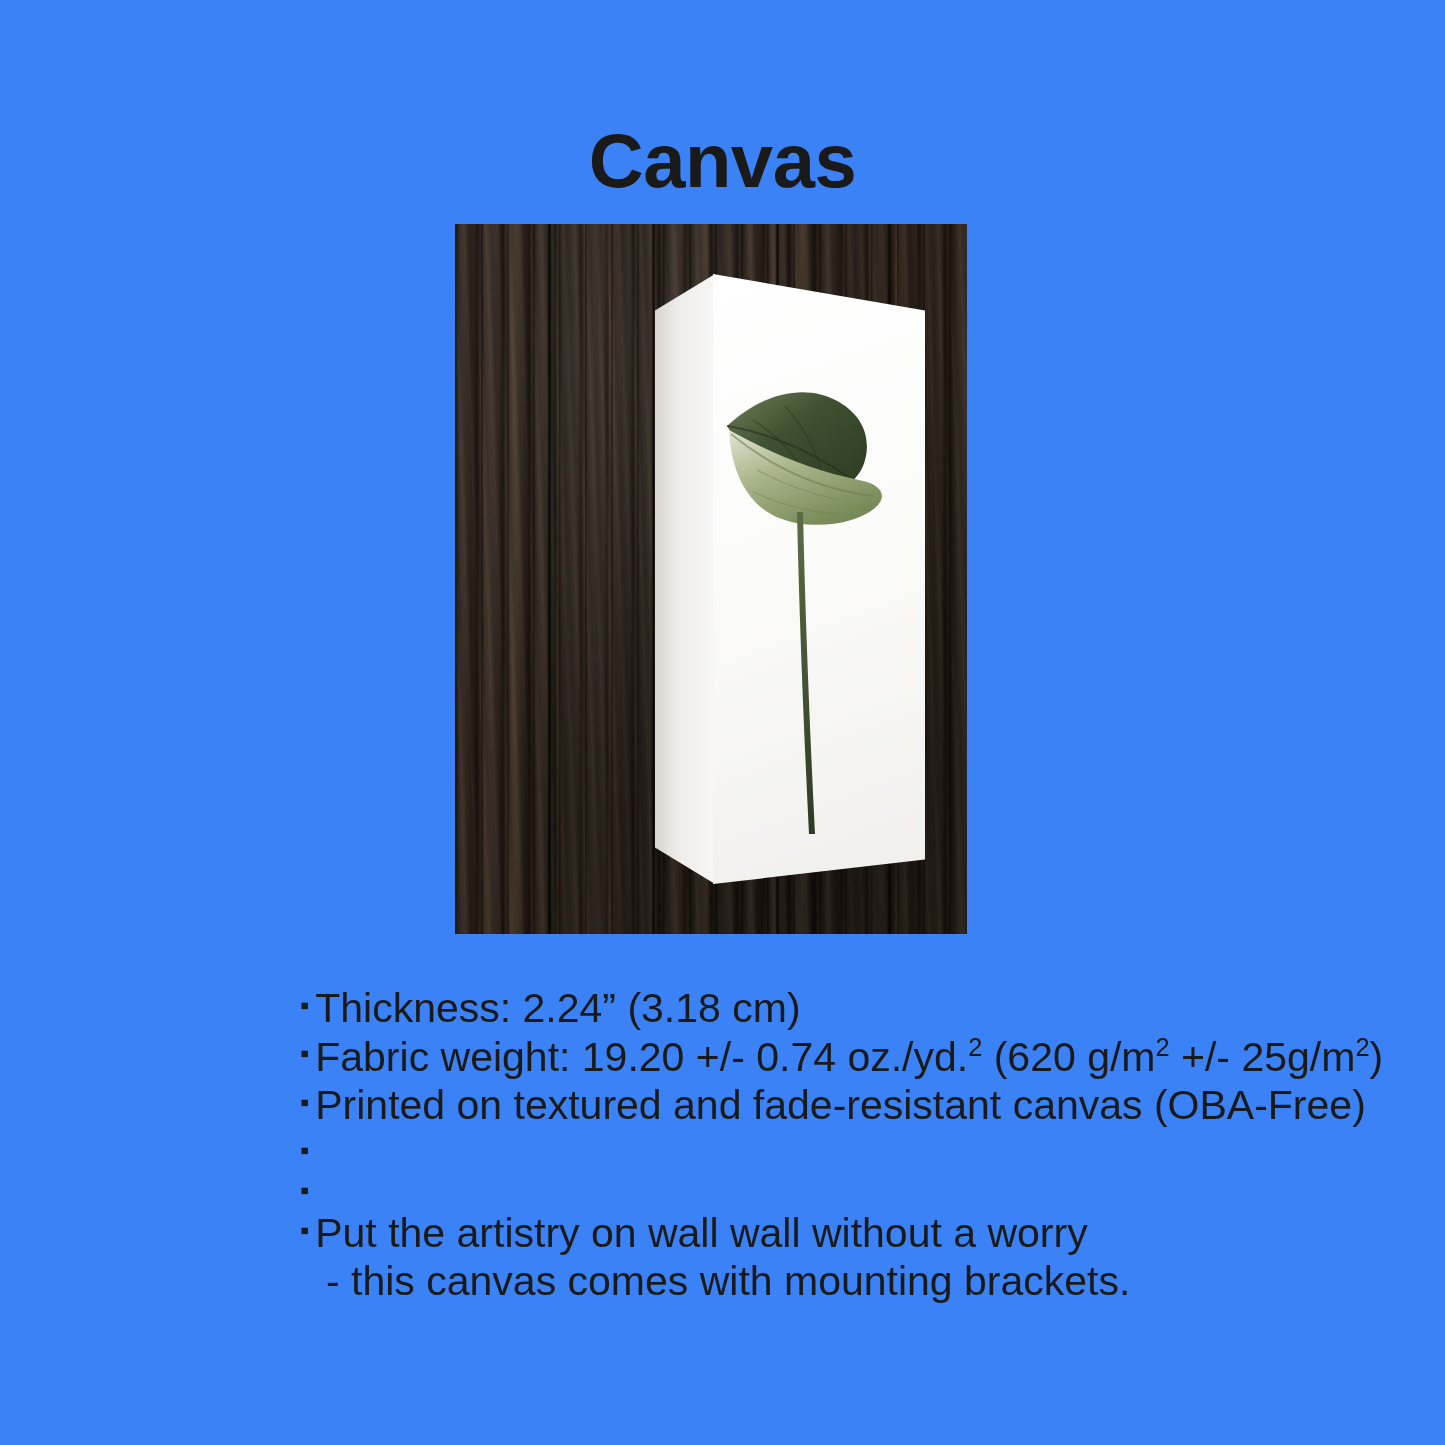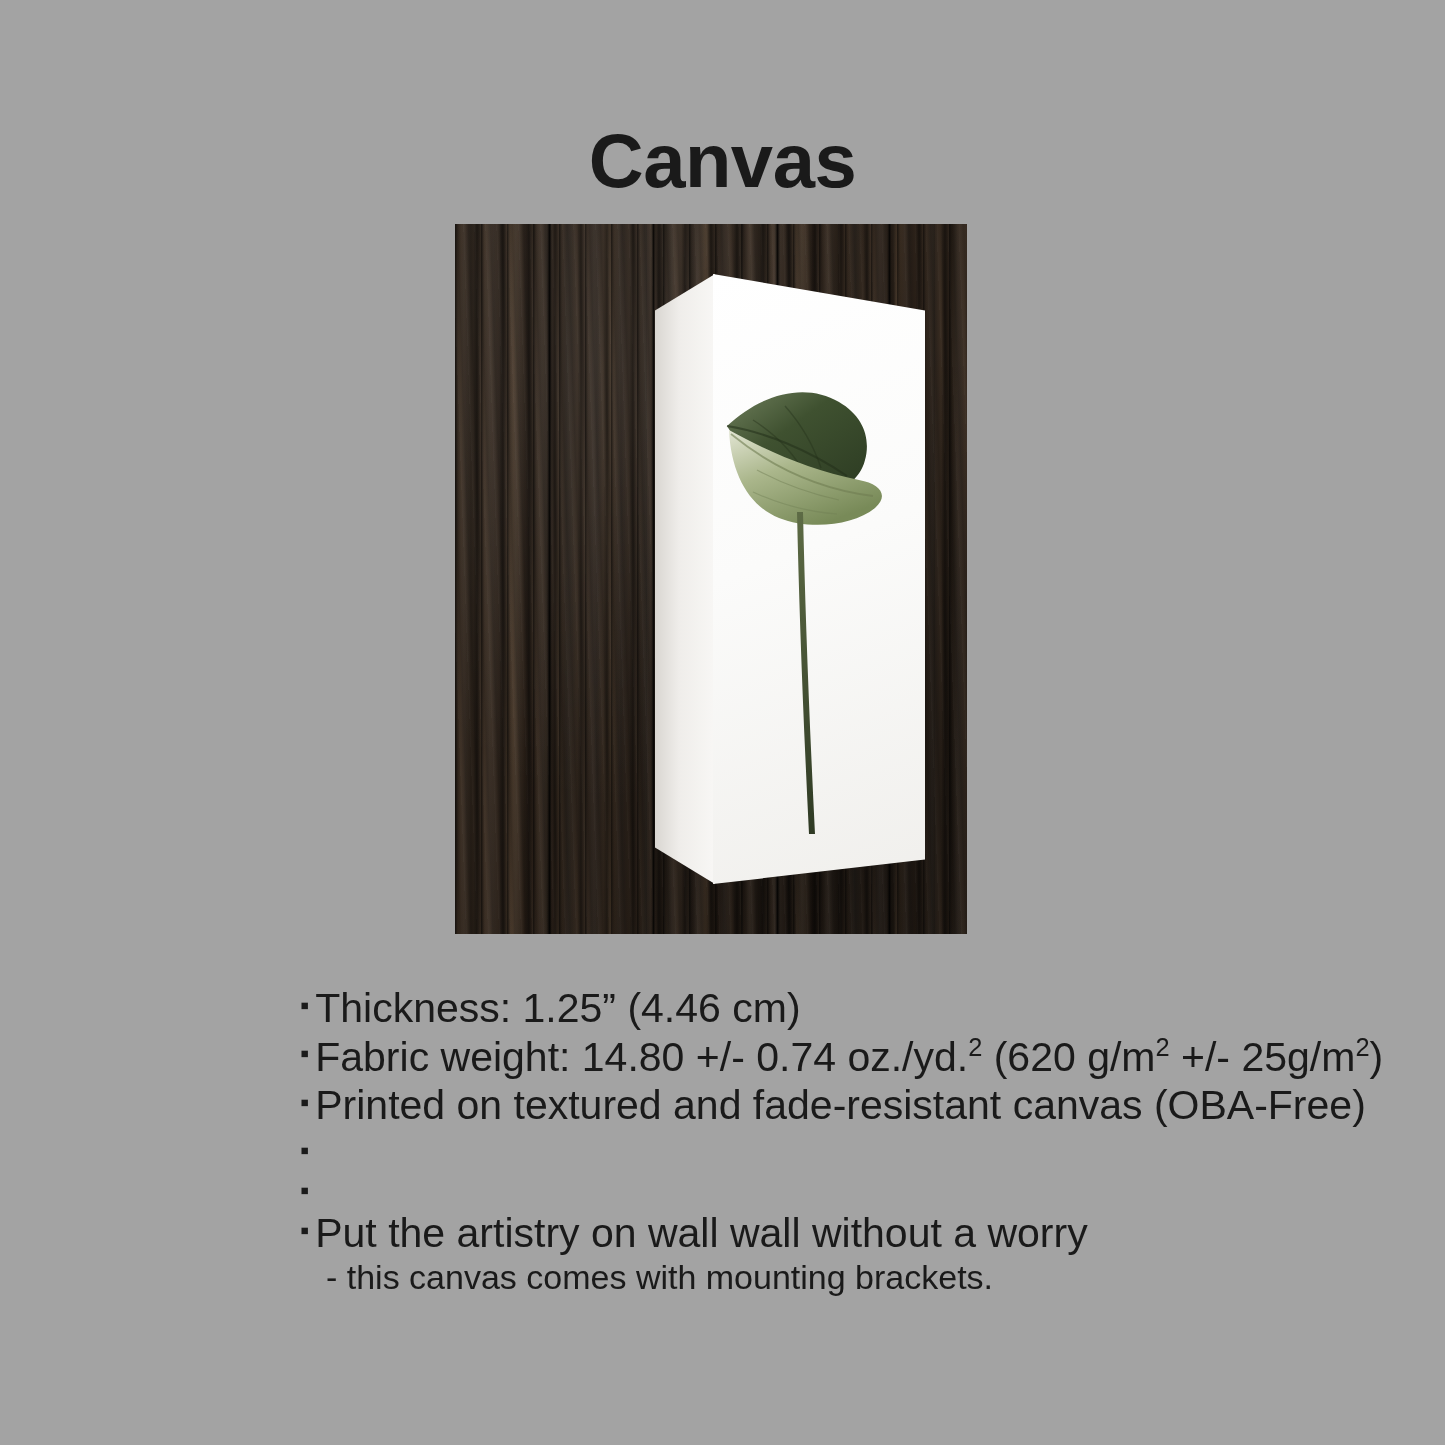--- a/index.html
+++ b/index.html
@@ -10,21 +10,21 @@
     width: 1445px;
     height: 1445px;
     background: #ffffff;
     font-family: "Liberation Sans", sans-serif;
     overflow: hidden;
   }
   .page {
     position: relative;
     width: 1445px;
     height: 1445px;
-    background: #a3a3a3;
+    background: #3b82f6;
   }
   .page-title {
     position: absolute;
     top: 72px;
     left: 0;
     width: 1445px;
     text-align: center;
     font-family: "Liberation Sans Narrow", "Liberation Sans", sans-serif;
     font-size: 76px;
     font-weight: 700;
@@ -163,21 +163,21 @@
     line-height: 1.55;
     margin-right: 6px;
     color: #1a1a1a;
   }
   .spec-text sup {
     font-size: 0.62em;
     vertical-align: super;
   }
   .spec-sub {
     font-family: "Liberation Sans Narrow", "Liberation Sans", sans-serif;
-    font-size: 34px;
+    font-size: 41px;
     color: #1a1a1a;
     line-height: 1.17;
     padding-left: 26px;
     white-space: nowrap;
   }
 </style>
 </head>
 <body>
 
 <div class="page">
@@ -228,26 +228,26 @@
             <path d="M84 238 C 86 330, 90 440, 96 560 L 102 560 C 96 440, 92 330, 90 238 Z" fill="url(#stemG)"></path>
           </svg>
         </div>
       </div>
     </div>
   </div>
 
   <div class="specs">
     <div class="spec-item">
       <span class="spec-bullet">▪</span>
-      <span class="spec-text">Thickness: 1.25” (4.46 cm)</span>
-    </div>
-
-    <div class="spec-item">
-      <span class="spec-bullet">▪</span>
-      <span class="spec-text"><span>Fabric weight: 14.80 +/- 0.74 oz./yd.</span><sup>2</sup><span> (620 g/m</span><sup>2</sup><span> +/- 25g/m</span><sup>2</sup><span>)</span></span>
+      <span class="spec-text">Thickness: 2.24” (3.18 cm)</span>
+    </div>
+
+    <div class="spec-item">
+      <span class="spec-bullet">▪</span>
+      <span class="spec-text"><span>Fabric weight: 19.20 +/- 0.74 oz./yd.</span><sup>2</sup><span> (620 g/m</span><sup>2</sup><span> +/- 25g/m</span><sup>2</sup><span>)</span></span>
     </div>
 
     <div class="spec-item">
       <span class="spec-bullet">▪</span>
       <span class="spec-text">Printed on textured and fade-resistant canvas (OBA-Free)</span>
     </div>
 
     <div class="spec-item">
       <span class="spec-bullet">▪</span>
     </div>

